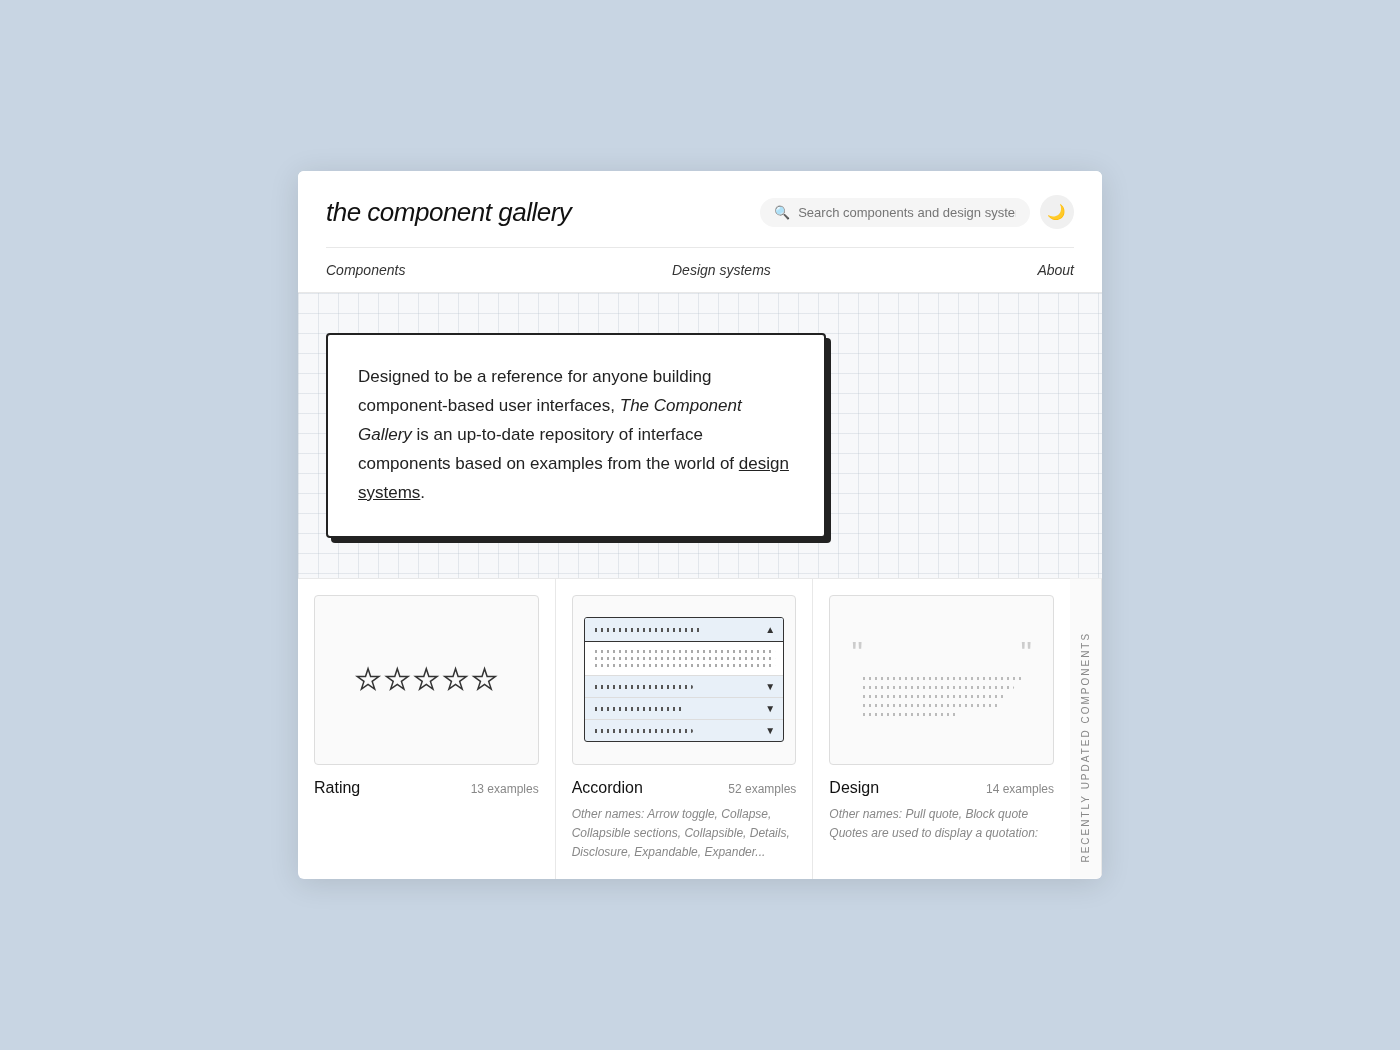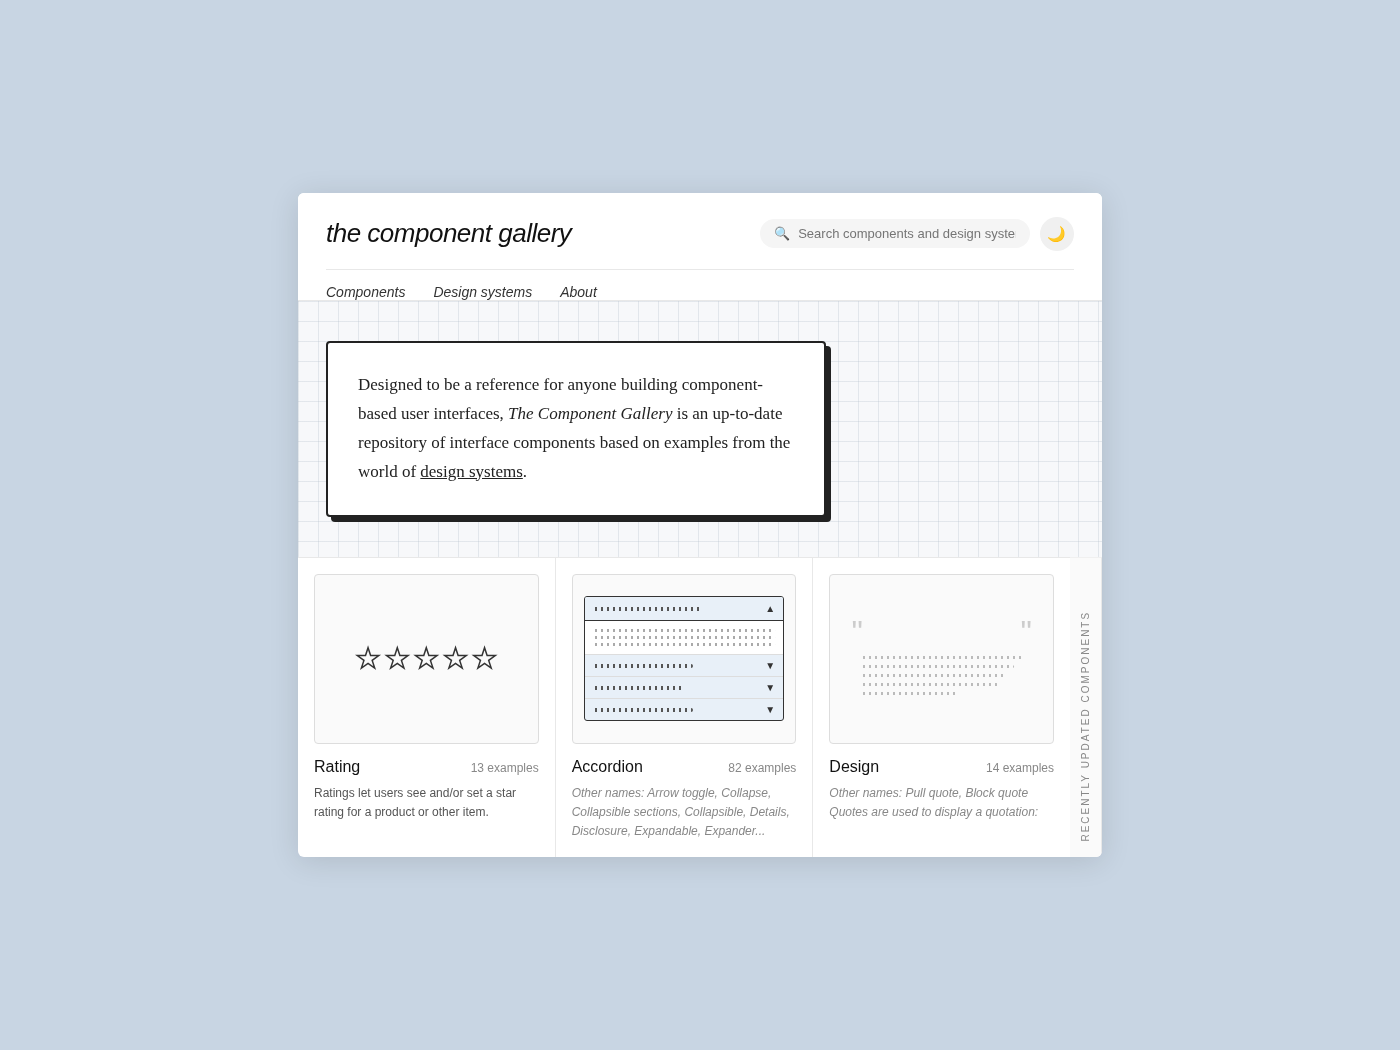--- a/index.html
+++ b/index.html
@@ -85,21 +85,22 @@
       justify-content: center;
       font-size: 15px;
       color: #555;
     }
 
     .nav {
       display: flex;
       gap: 28px;
       border-top: 1px solid #e8e8e8;
       padding-top: 14px;
-      padding-bottom: 0;
+      padding-bottom: 14px;
+      justify-content: space-between;
     }
 
     .nav-item {
       font-size: 14px;
       color: #333;
       cursor: pointer;
       font-style: italic;
       text-decoration: none;
       font-weight: 400;
     }
@@ -115,21 +116,20 @@
       border-top: 1px solid #e8e8e8;
     }
 
     .hero-card {
       background: #fff;
       border: 2px solid #222;
       border-radius: 4px;
       padding: 28px 30px;
       max-width: 500px;
       box-shadow: 5px 5px 0 #222;
-      font-family: Liberation Serif, serif;
     }
 
     .hero-text {
       font-size: 17px;
       line-height: 1.7;
       color: #222;
       font-weight: 400;
     }
 
     .hero-text em {
@@ -391,21 +391,20 @@
             <span class="star">★</span>
             <span class="star">★</span>
             <span class="star">★</span>
             <span class="star">★</span>
           </div>
         </div>
         <div class="component-name-row">
           <span class="component-name">Rating</span>
           <span class="component-examples">13 examples</span>
         </div>
-        <p class="component-desc">Ratings let users see and/or set a star rating for a product or other item.</p>
       </div>
 
       <div class="component-card">
         <div class="component-preview">
           <div class="accordion-preview">
 
             <div class="accordion-header">
               <div class="accordion-wavy dark"></div>
               <span class="accordion-chevron">▲</span>
             </div>
@@ -424,21 +423,21 @@
               <span class="accordion-chevron">▼</span>
             </div>
             <div class="accordion-row">
               <div class="accordion-wavy dark" style="width:55%"></div>
               <span class="accordion-chevron">▼</span>
             </div>
           </div>
         </div>
         <div class="component-name-row">
           <span class="component-name">Accordion</span>
-          <span class="component-examples">82 examples</span>
+          <span class="component-examples">52 examples</span>
         </div>
         <p class="component-other-names">Other names: Arrow toggle, Collapse, Collapsible sections, Collapsible, Details, Disclosure, Expandable, Expander...</p>
       </div>
 
       <div class="component-card">
         <div class="component-preview">
           <div class="quote-preview-inner">
             <div class="quote-marks">
               <span class="open-quote">"</span>
               <span class="close-quote">"</span>

